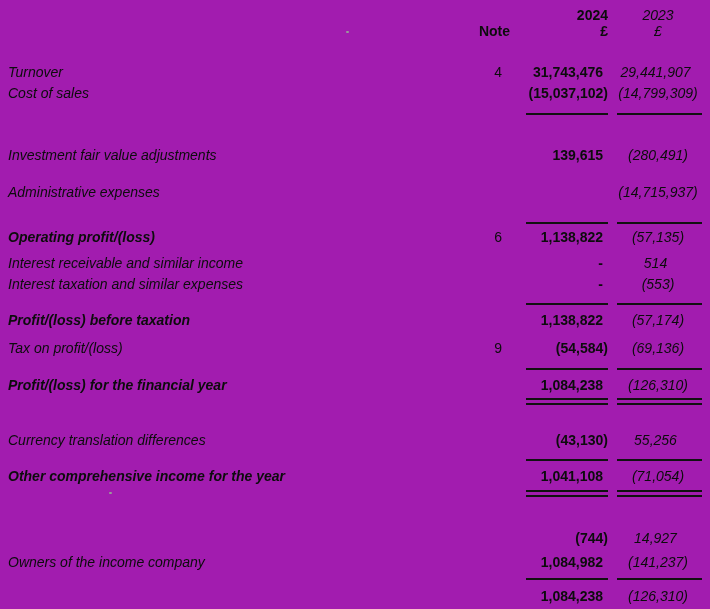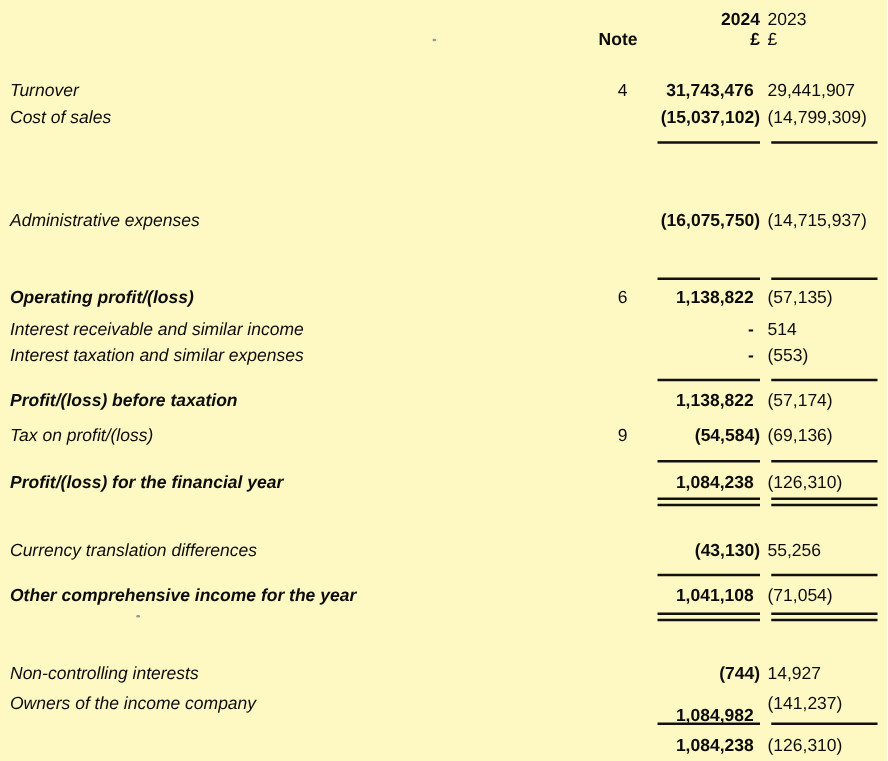--- a/index.html
+++ b/index.html
@@ -1,32 +1,32 @@
 <!DOCTYPE html>
 <html><head>
 <meta charset="utf-8">
 <style>
   html,body{margin:0;padding:0;background:#ffffff;}
   *{box-sizing:border-box;}
   #page{
     position:relative;
     width:710px;height:609px;
-    background:#fef9c3;
+    background:#a21caf;
     overflow:hidden;
     font-family:"Liberation Sans", sans-serif;
     font-size:14px;
     color:#0c0c0c;
   }
   .row{position:absolute;left:0;width:710px;height:16px;}
   .c{position:absolute;top:0;line-height:16px;white-space:nowrap;}
   .lab{left:8px;font-style:italic;}
   .note{left:448px;width:54px;text-align:right;}
   .noteh{left:448px;width:62px;text-align:right;font-weight:bold;}
   .v1{left:480px;width:128px;text-align:right;font-weight:bold;}
-  .v2{left:614px;width:88px;text-align:left;font-weight:normal;}
+  .v2{left:614px;width:88px;text-align:center;font-style:italic;font-weight:normal;}
   .b .lab{font-weight:bold;}
   
   .rule{position:absolute;height:2px;background:#111111;}
   .c1{left:526px;width:82px;}
   .c2{left:617px;width:85px;}
   .dbl{position:absolute;height:7px;background:transparent;
        border-top:2px solid #111111;border-bottom:2px solid #111111;}
   
   .speck{position:absolute;width:3px;height:2px;background:#9a9a9a;border-radius:1px;}
 </style>
@@ -54,24 +54,29 @@
   <div class="row" style="top:85px">
     <span class="c lab">Cost of sales</span>
     <span class="c note"></span>
     <span class="c v1 val">(15,037,102)</span>
     <span class="c v2 val">(14,799,309)</span>
   </div>
 
   <div class="rule c1" style="top:113px"></div>
   <div class="rule c2" style="top:113px"></div>
 
-  <div class="row" style="top:168px">
+  <div class="row" style="top:147px">
+    <span class="c lab">Investment fair value adjustments</span>
+    <span class="c note"></span>
+    <span class="c v1 val" style="padding-right: 5px;">139,615</span>
+    <span class="c v2 val">(280,491)</span>
+  </div>
+  <div class="row" style="top:184px">
     <span class="c lab">Administrative expenses</span>
     <span class="c note"></span>
-    <span class="c v1 val">(16,075,750)</span>
     <span class="c v2 val">(14,715,937)</span>
   </div>
 
   <div class="rule c1" style="top:222px"></div>
   <div class="rule c2" style="top:222px"></div>
 
   <div class="row b" style="top:229px">
     <span class="c lab">Operating profit/(loss)</span>
     <span class="c note">6</span>
     <span class="c v1 val" style="padding-right: 5px;">1,138,822</span>
@@ -133,29 +138,28 @@
     <span class="c lab">Other comprehensive income for the year</span>
     <span class="c note"></span>
     <span class="c v1 val" style="padding-right: 5px;">1,041,108</span>
     <span class="c v2 val">(71,054)</span>
   </div>
 
   <div class="dbl c1" style="top:490px"></div>
   <div class="dbl c2" style="top:490px"></div>
 
   <div class="row" style="top:530px">
-    <span class="c lab">Non-controlling interests</span>
     <span class="c note"></span>
     <span class="c v1 val">(744)</span>
     <span class="c v2 val" style="padding-right: 5px;">14,927</span>
   </div>
   <div class="row" style="top:554px">
     <span class="c lab">Owners of the income company</span>
     <span class="c note"></span>
-    <span class="c v1 val" style="padding-right: 5px; margin-top: 10px;">1,084,982</span>
+    <span class="c v1 val" style="padding-right: 5px;">1,084,982</span>
     <span class="c v2 val">(141,237)</span>
   </div>
 
   <div class="rule c1" style="top:578px"></div>
   <div class="rule c2" style="top:578px"></div>
 
   <div class="row b" style="top:588px">
     <span class="c lab"></span>
     <span class="c note"></span>
     <span class="c v1 val" style="padding-right: 5px;">1,084,238</span>

